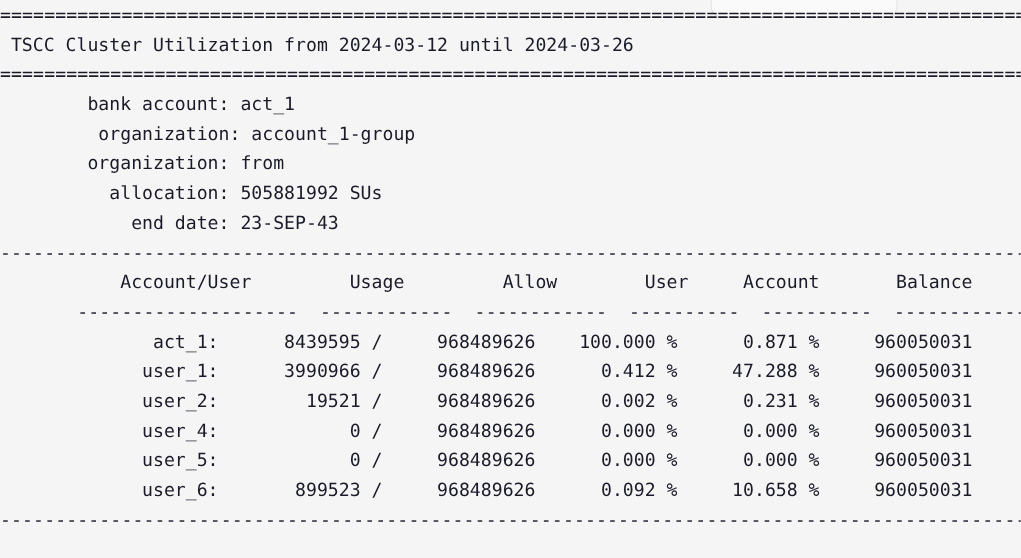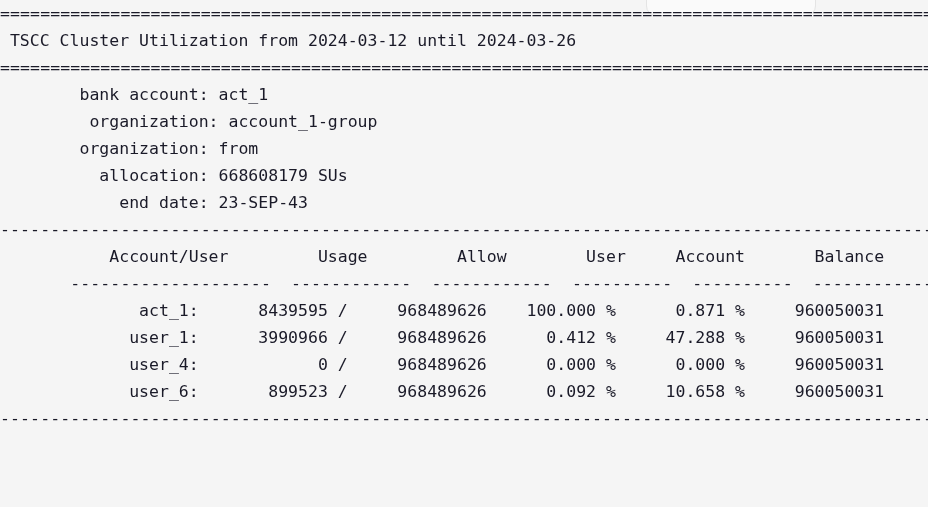--- a/index.html
+++ b/index.html
@@ -63,29 +63,31 @@
 
   <pre class="tline rule">================================================================================================</pre>
 
   <pre class="tline"> TSCC Cluster Utilization from 2024-03-12 until 2024-03-26</pre>
 
   <pre class="tline rule">================================================================================================</pre>
 
   <pre class="tline">        bank account: act_1</pre>
   <pre class="tline">         organization: account_1-group</pre>
   <pre class="tline">        organization: from</pre>
-  <pre class="tline">          allocation: 668608179 SUs</pre>
+  <pre class="tline">          allocation: 505881992 SUs</pre>
   <pre class="tline">            end date: 23-SEP-43</pre>
 
   <pre class="tline rule">------------------------------------------------------------------------------------------------</pre>
 
   <pre class="tline">           Account/User         Usage         Allow        User     Account       Balance</pre>
 
   <pre class="tline rule">       --------------------  ------------  ------------  ----------  ----------  ------------</pre>
 
   <pre class="tline">              act_1:      8439595 /     968489626    100.000 %      0.871 %     960050031</pre>
   <pre class="tline">             user_1:      3990966 /     968489626      0.412 %     47.288 %     960050031</pre>
+  <pre class="tline">             user_2:        19521 /     968489626      0.002 %      0.231 %     960050031</pre>
   <pre class="tline">             user_4:            0 /     968489626      0.000 %      0.000 %     960050031</pre>
+  <pre class="tline">             user_5:            0 /     968489626      0.000 %      0.000 %     960050031</pre>
   <pre class="tline">             user_6:       899523 /     968489626      0.092 %     10.658 %     960050031</pre>
 
   <pre class="tline rule">------------------------------------------------------------------------------------------------</pre>
 
 </div>
 
 </body></html>

